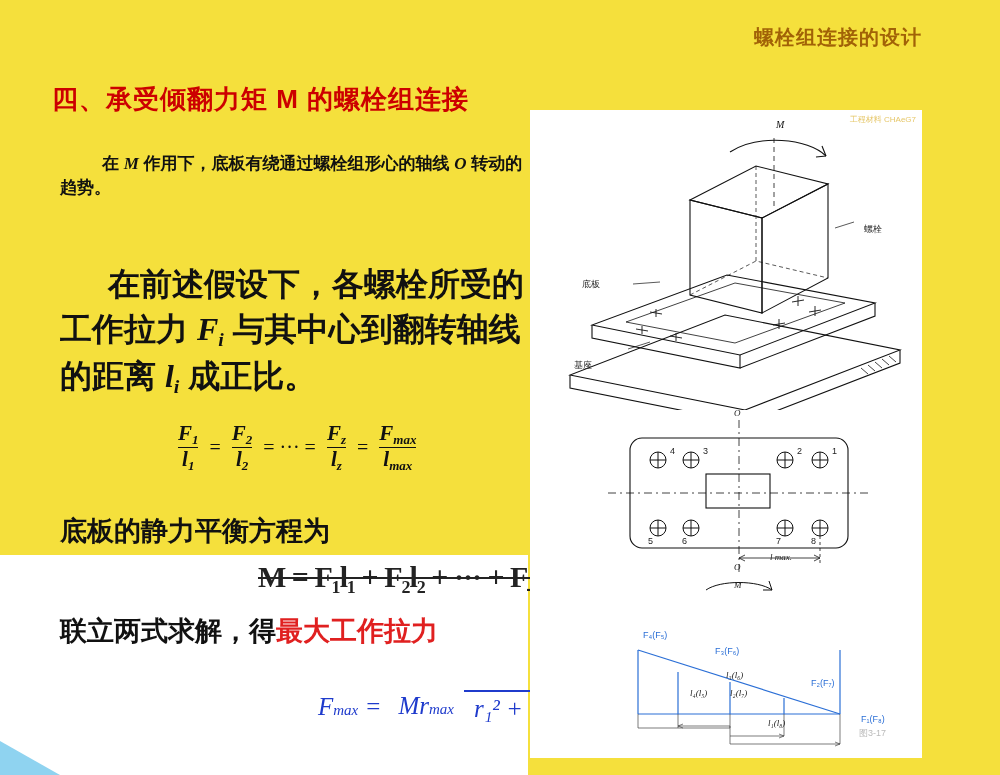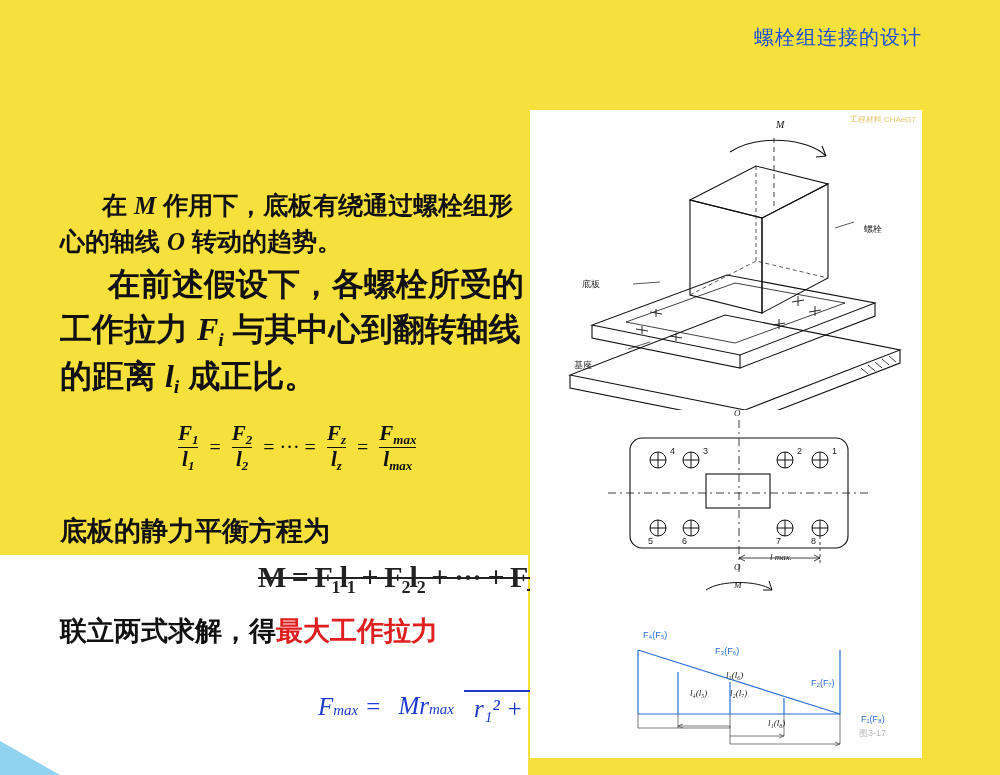--- a/index.html
+++ b/index.html
@@ -27,22 +27,22 @@
     top: 555px;
     width: 528px;
     height: 220px;
     background: #ffffff;
   }
   .header-title {
     position: absolute;
     right: 78px;
     top: 24px;
     font-size: 20px;
-    font-weight: normal;
-    color: #1d4ed8;
+    font-weight: bold;
+    color: #a16207;
     letter-spacing: 1px;
   }
   .section-title {
     position: absolute;
     left: 52px;
     top: 82px;
     font-size: 26px;
     font-weight: bold;
     color: #cc0000;
     letter-spacing: 1px;
@@ -51,23 +51,22 @@
   .para {
     position: absolute;
     color: #111111;
     font-weight: bold;
     line-height: 1.42;
   }
   .p1 {
     left: 60px;
     top: 152px;
     width: 470px;
-    font-size: 25px;
+    font-size: 17px;
     text-indent: 42px;
-    margin-top: 36px;
   }
   .p2 {
     left: 60px;
     top: 262px;
     width: 470px;
     font-size: 32px;
     text-indent: 48px;
   }
   .ital {
     font-family: "Liberation Serif", serif;
@@ -219,20 +218,21 @@
 </style>
 </head>
 <body>
 
 <div id="slide">
 
   <div class="white-left"></div>
 
   <div class="header-title">螺栓组连接的设计</div>
 
+  <div class="section-title">四、承受倾翻力矩 M 的螺栓组连接</div>
 
   <div class="para p1">
     <span>在 </span><span class="ital">M</span><span> 作用下，底板有绕通过螺栓组形心的轴线 </span><span class="ital">O</span><span> 转动的趋势。</span>
   </div>
 
   <div class="para p2">
     <span>在前述假设下，各螺栓所受的工作拉力 </span><span class="ital">F</span><span class="ital sub">i</span><span> 与其中心到翻转轴线的距离 </span><span class="ital">l</span><span class="ital sub">i</span><span> 成正比。</span>
   </div>
 
   <div class="eq-chain">

